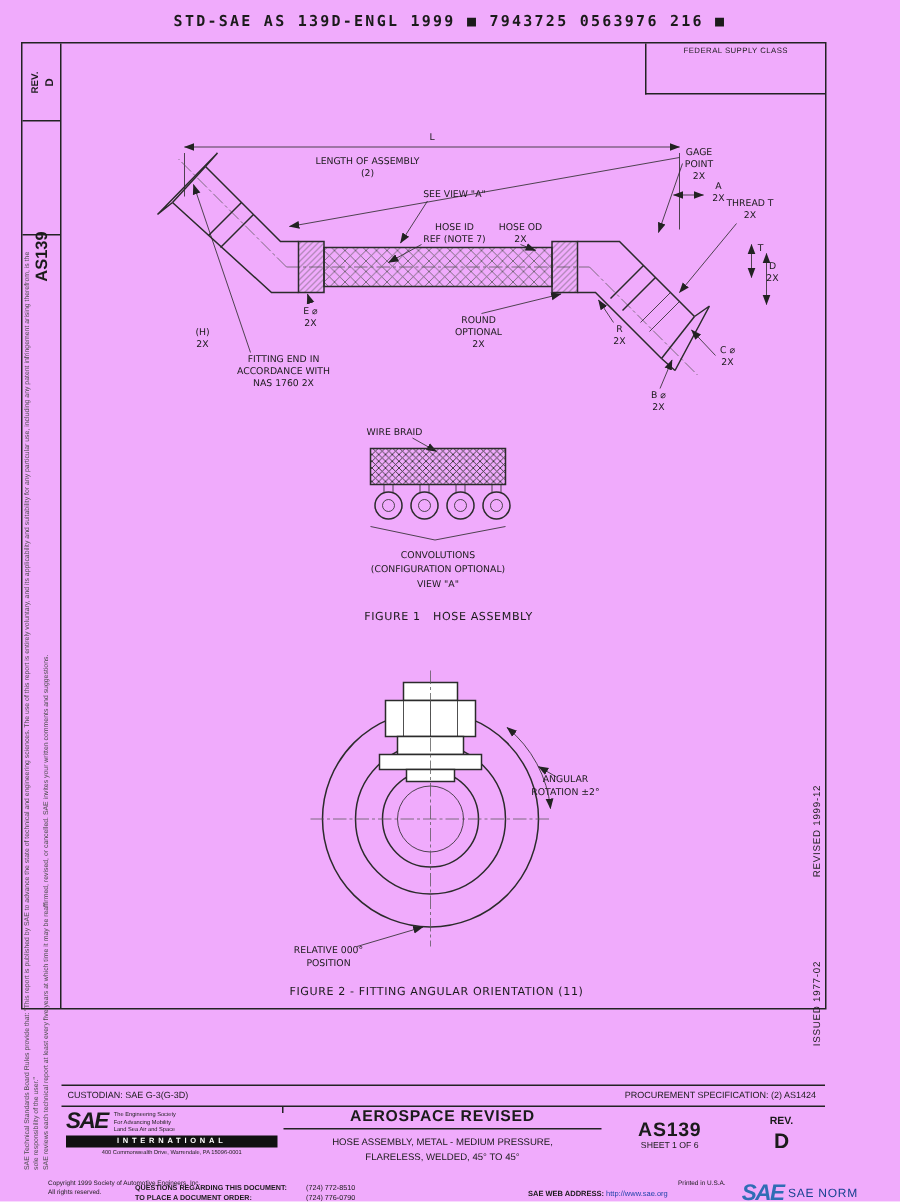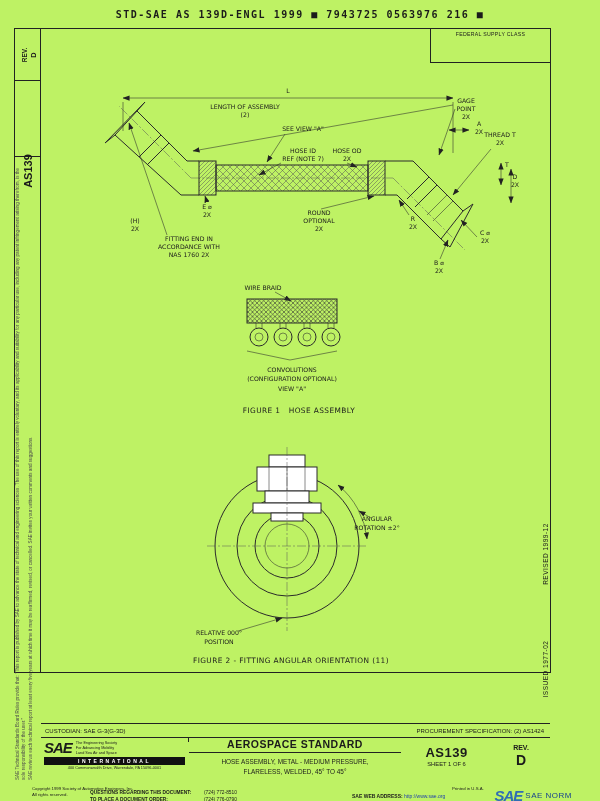--- a/index.html
+++ b/index.html
@@ -1,16 +1,16 @@
 <!DOCTYPE html>
 <html><head>
 <meta charset="utf-8">
 <style>
   html,body { margin:0; padding:0; background:#ffffff; }
-  .page { position:relative; width:600px; height:801px; background:#bef264;
+  .page { position:relative; width:600px; height:801px; background:#f0abfc;
           font-family:"Liberation Sans",sans-serif; color:#1b1b1b; overflow:hidden; }
 
   .code-line { position:absolute; top:9px; left:0; right:0; text-align:center;
                font-family:"DejaVu Sans Mono",monospace; font-size:10px; font-weight:bold;
                letter-spacing:1.5px; white-space:nowrap; }
 
   .frame { position:absolute; left:14px; top:28px; width:537px; height:645px;
            border:1.6px solid #222; box-sizing:border-box; }
 
   
@@ -261,21 +261,21 @@
           <span class="tagline">
             <span>The Engineering Society</span>
             <span>For Advancing Mobility</span>
             <span>Land Sea Air and Space</span>
           </span>
         </div>
         <div class="intl-bar">INTERNATIONAL</div>
         <div class="addr">400 Commonwealth Drive, Warrendale, PA 15096-0001</div>
       </div>
       <div class="cell std-cell">
-        <div class="std-head">AEROSPACE STANDARD</div>
+        <div class="std-head">AEROSPACE REVISED</div>
         <div class="std-title">
           <div>HOSE ASSEMBLY, METAL - MEDIUM PRESSURE,</div>
           <div>FLARELESS, WELDED, 45° TO 45°</div>
         </div>
       </div>
       <div class="cell num-cell">
         <div class="docnum">AS139</div>
         <div class="sheet">SHEET 1 OF 6</div>
       </div>
       <div class="cell rev-cell">

